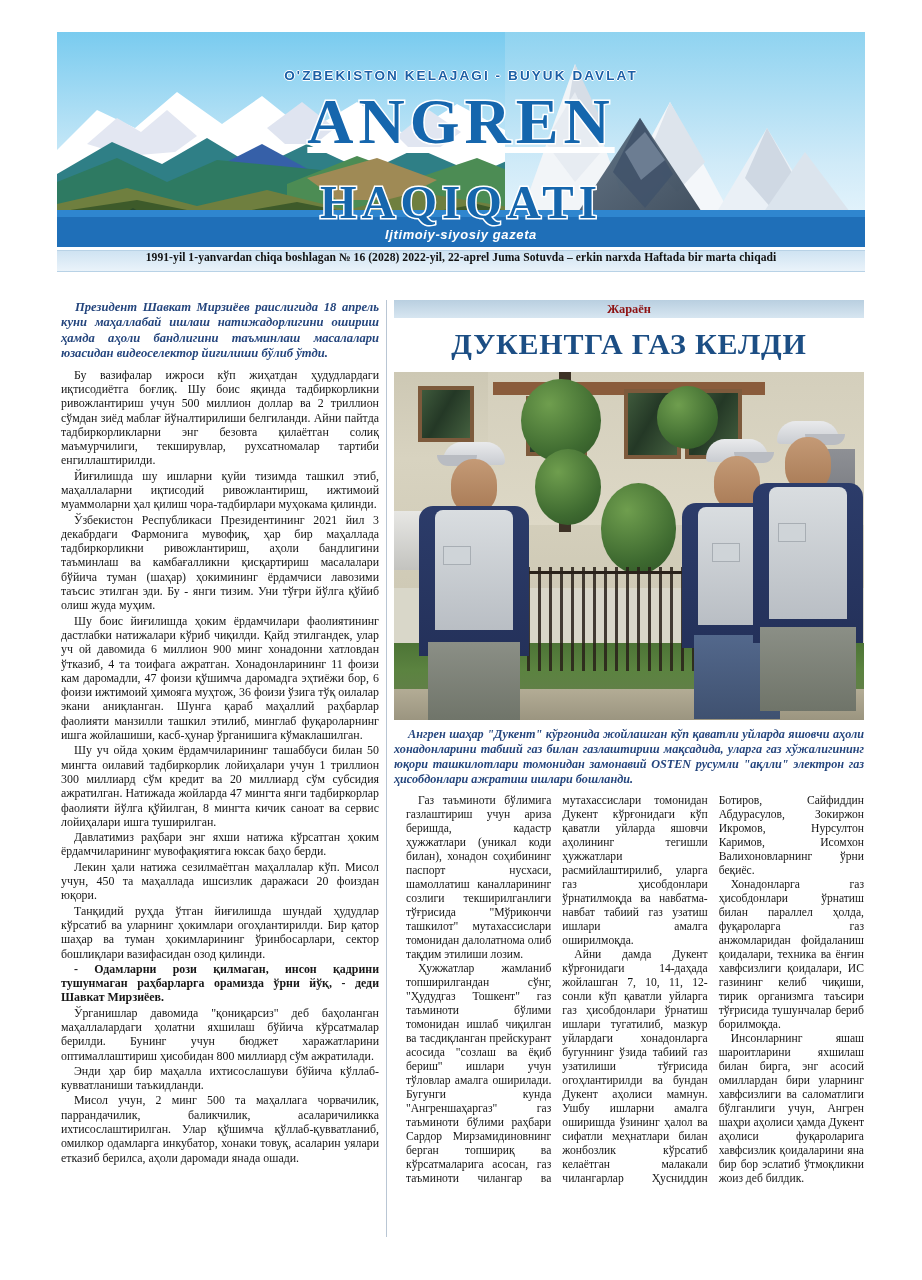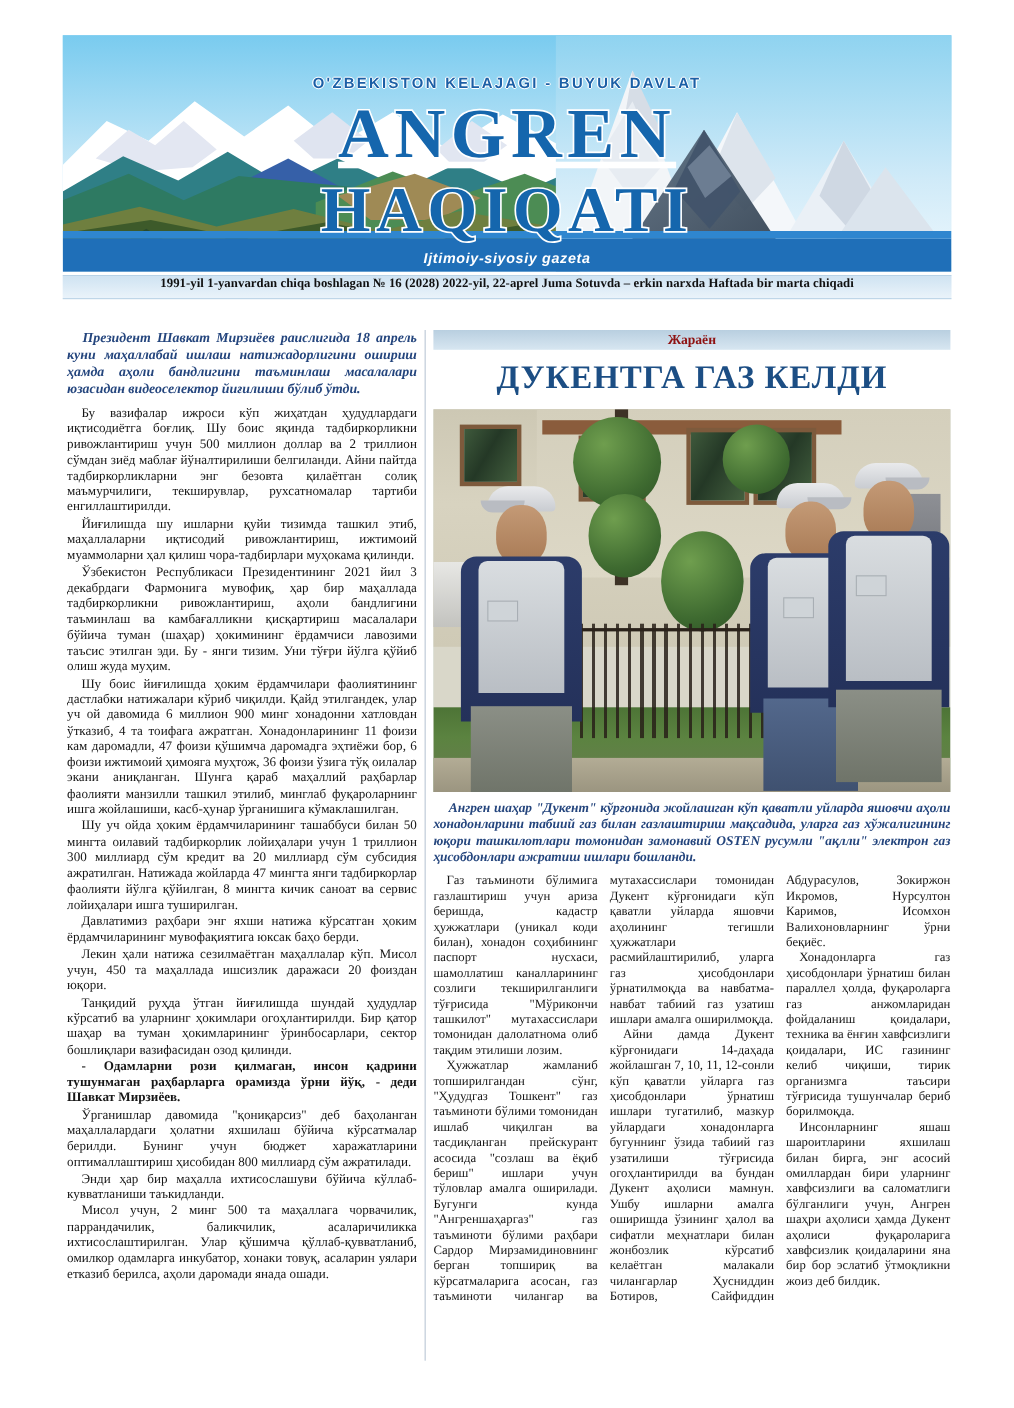--- a/index.html
+++ b/index.html
@@ -38,21 +38,21 @@
   .mh-title1,.mh-title2{
     position:absolute;left:0;right:0;text-align:center;z-index:6;
     font-family:"Liberation Serif", serif;
     font-weight:bold;
     color:#1566ad;
     -webkit-text-stroke:3px #ffffff;
     paint-order:stroke fill;
     letter-spacing:5px;
   }
   .mh-title1{top:55px;font-size:64px;line-height:70px;text-decoration:underline;}
-  .mh-title2{top:124px;font-size:58px;line-height:70px;}
+  .mh-title2{top:135px;font-size:47px;line-height:70px;}
   .mh-sub{
     position:absolute;left:0;right:0;bottom:5px;text-align:center;z-index:7;
     font-family:"Liberation Sans", sans-serif;
     font-style:italic;font-weight:bold;font-size:13px;letter-spacing:.6px;
     color:#ffffff;
   }
 
   
   .infobar{
     position:absolute;left:57px;top:250px;width:808px;height:20px;
@@ -162,20 +162,21 @@
 
   .caption{
     font-family:"Liberation Serif", serif;
     font-style:italic;font-weight:bold;font-size:12.2px;line-height:15px;
     color:#24457d;text-align:justify;text-indent:14px;
     margin:7px 0 7px 0;hyphens:auto;
   }
   .three-col{
     column-count:3;column-gap:11px;column-fill:auto;
     height:396px;
+    margin-left:12px;
   }
   .tc-p{
     font-family:"Liberation Serif", serif;
     font-size:11.6px;line-height:14px;color:#161616;
     text-align:justify;text-indent:12px;margin:0;
     hyphens:auto;
   }
 </style>
 </head>
 <body>

